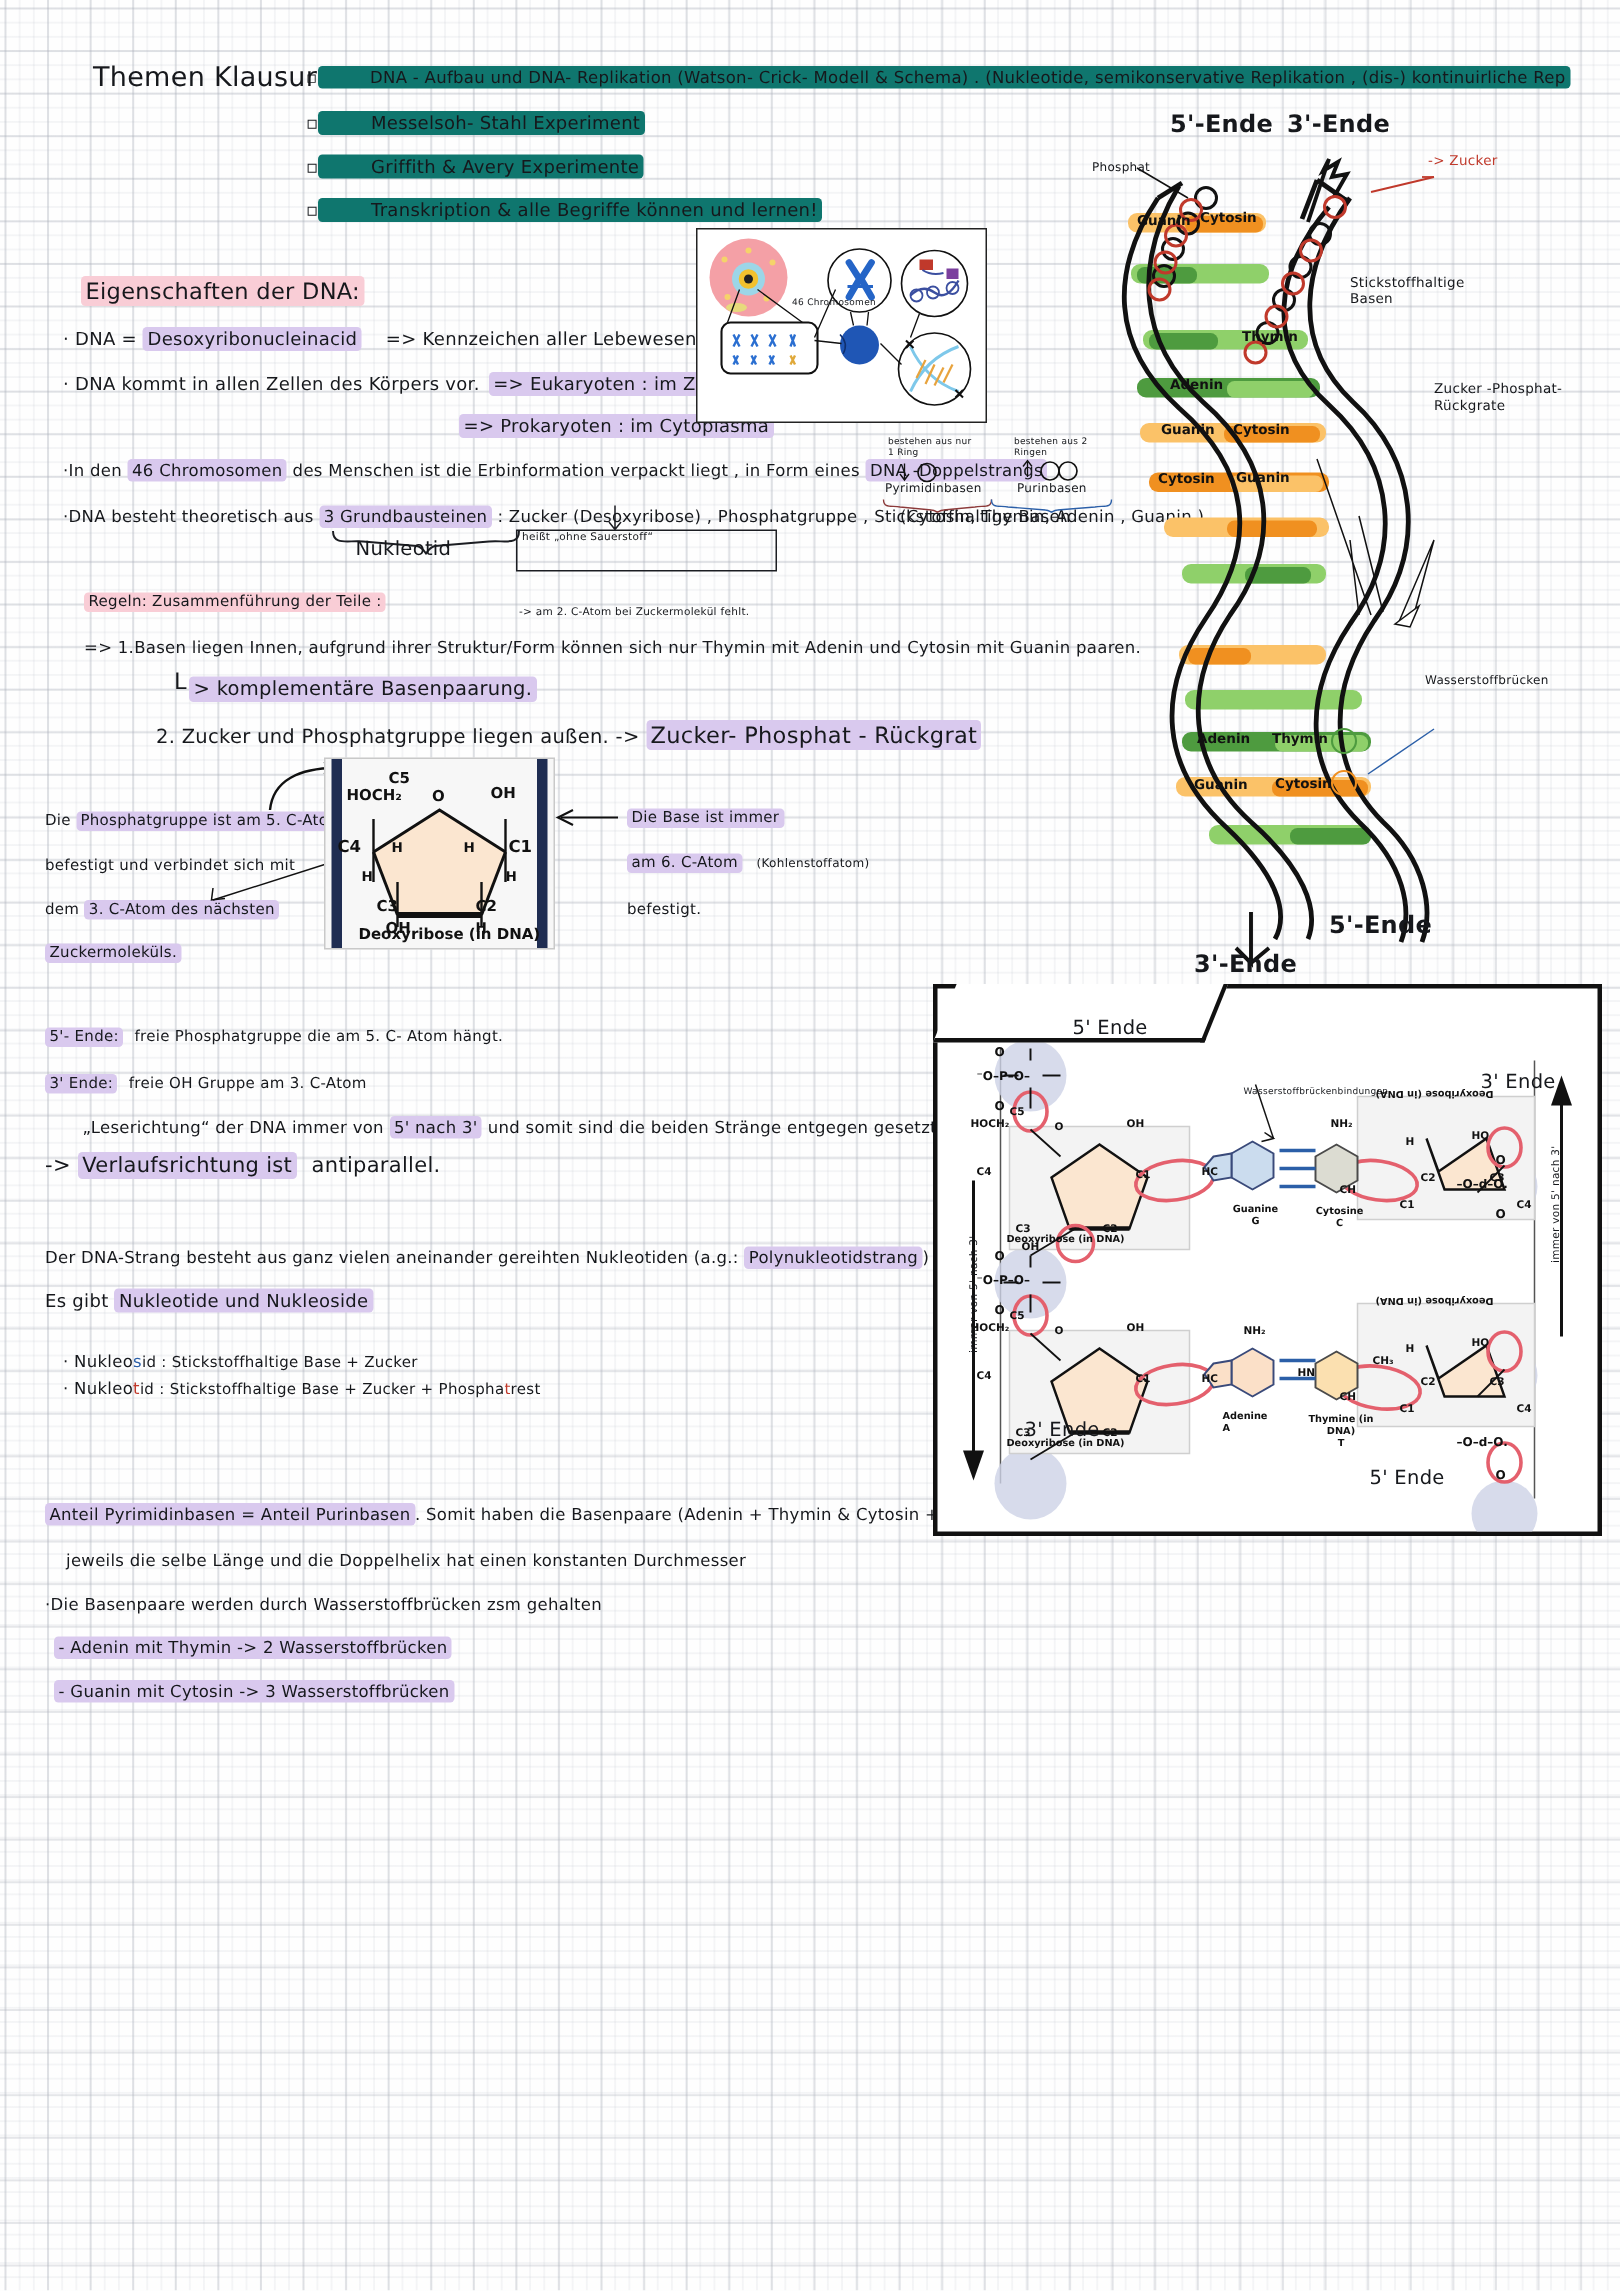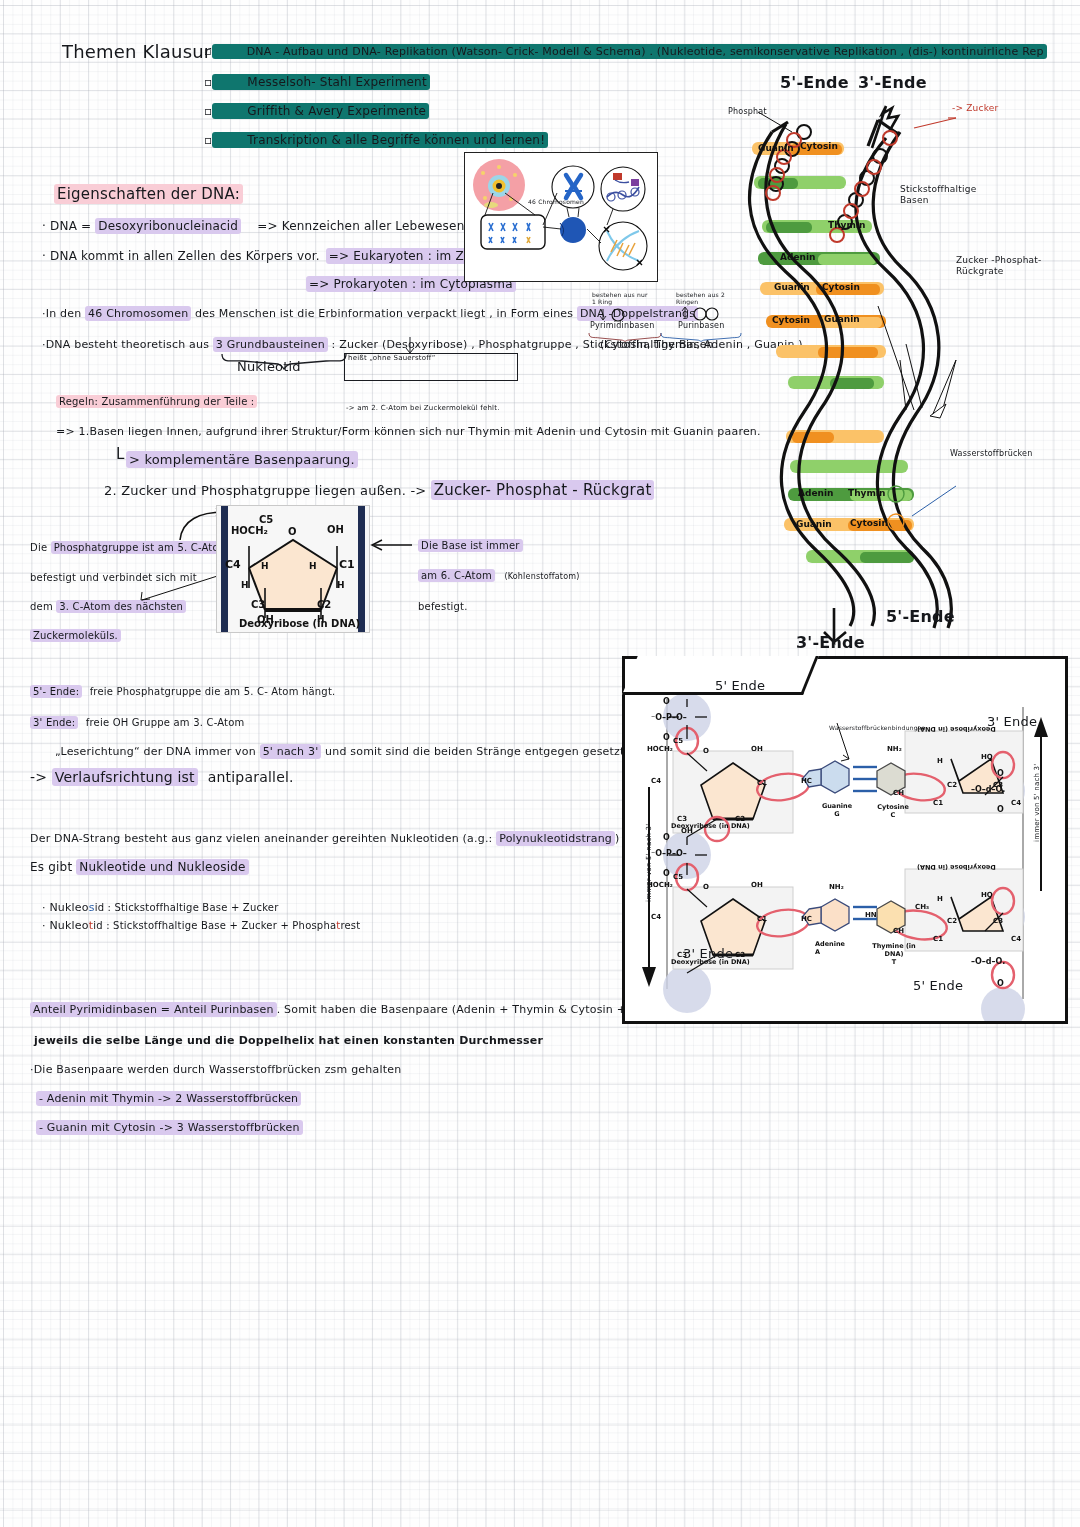--- a/index.html
+++ b/index.html
@@ -278,21 +278,21 @@
   <div class="hw t11" style="left:42px;top:890px;margin-top:12px;">
     <span>·&nbsp;</span><span>Nukleo</span><span class="blue">s</span><span class="t10">id :  Stickstoffhaltige Base  + Zucker</span>
   </div>
   <div class="hw t11" style="left:42px;top:920px;">
     <span>·&nbsp;</span><span>Nukleo</span><span class="red">t</span><span class="t10">id :  Stickstoffhaltige Base    + Zucker  + Phospha</span><span class="red t10">t</span><span class="t10">rest</span>
   </div>
 
   <div class="hw t11" style="left:30px;top:1004px;">
     <span class="mk mk-purple">Anteil  Pyrimidinbasen = Anteil  Purinbasen</span><span>.  Somit  haben die  Basenpaare (Adenin + Thymin  &amp;  Cytosin + Guanin)</span>
   </div>
-  <div class="hw t11" style="left:34px;top:1035px;font-weight:bold;">jeweils  die selbe  Länge  und die  Doppelhelix  hat   einen  konstanten  Durchmesser</div>
+  <div class="hw t11" style="left:44px;top:1035px;">jeweils  die selbe  Länge  und die  Doppelhelix  hat   einen  konstanten  Durchmesser</div>
   <div class="hw t11" style="left:30px;top:1064px;">
     <span>·</span><span>Die Basenpaare  werden durch  Wasserstoffbrücken   zsm gehalten</span>
   </div>
   <div class="hw t11" style="left:36px;top:1093px;">
     <span class="mk mk-purple">- Adenin mit Thymin -&gt; 2 Wasserstoffbrücken</span>
   </div>
   <div class="hw t11" style="left:36px;top:1122px;">
     <span class="mk mk-purple">- Guanin mit Cytosin -&gt; 3 Wasserstoffbrücken</span>
   </div>
 

